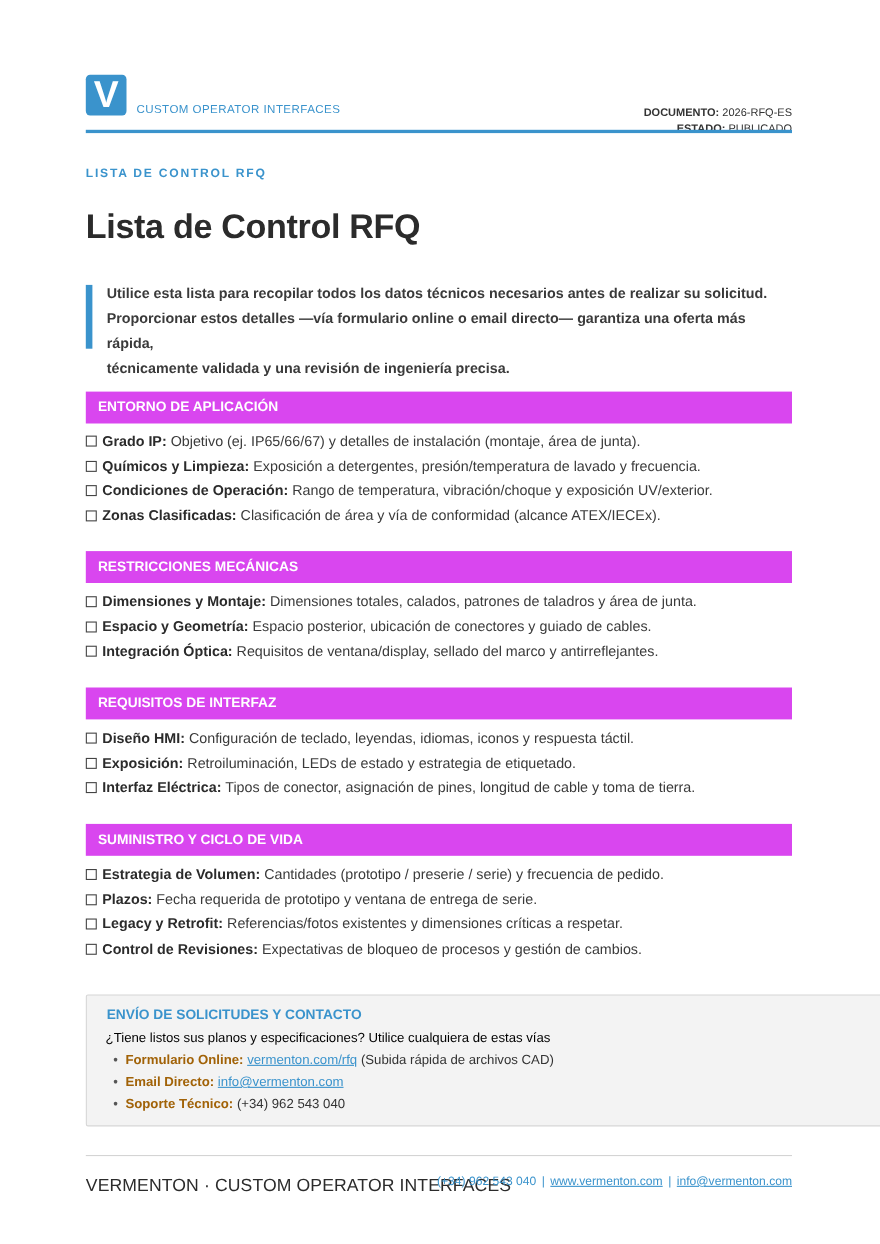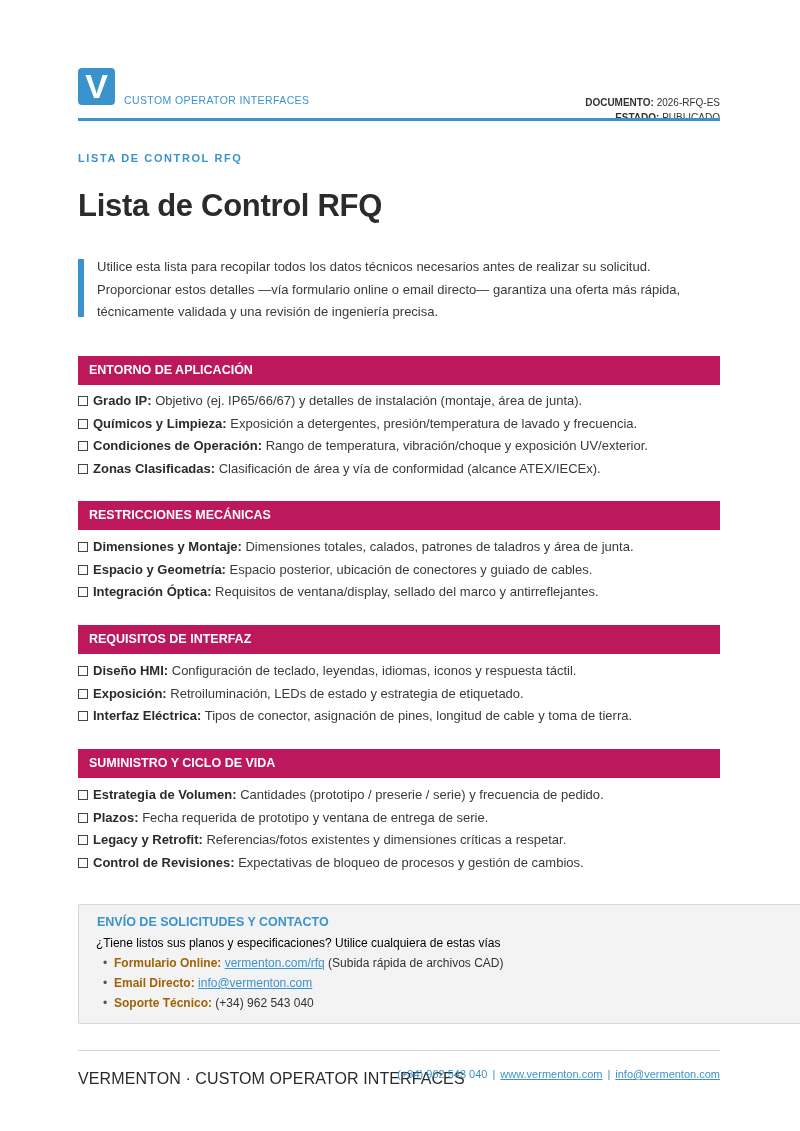--- a/index.html
+++ b/index.html
@@ -13,24 +13,24 @@
   .logo-box { position: absolute; left: 0; top: 1px; width: 37px; height: 37px; background: #3a93cc; border-radius: 4px; color: #fff; font-weight: bold; font-size: 34px; line-height: 37px; text-align: center; }
   .brand-name { position: absolute; left: 45px; top: -2px; font-size: 30px; font-weight: bold; color: #2b2b2b; letter-spacing: 0.2px; line-height: 30px; }
   .brand-sub { position: absolute; left: 46px; top: 27px; font-size: 10.5px; color: #3a93cc; letter-spacing: 0.4px; }
   .doc-meta { position: absolute; right: 0; top: 28px; text-align: right; font-size: 10px; line-height: 15px; color: #333; }
   .doc-meta b { font-weight: bold; }
   .header-rule { position: absolute; left: 0; top: 51px; width: 642px; height: 3px; background: #3a93cc; }
 
   .eyebrow { position: absolute; left: 0; top: 152px; font-size: 11px; font-weight: bold; color: #3a93cc; letter-spacing: 1.6px; }
   .title { position: absolute; left: 0; top: 188px; font-size: 31px; font-weight: bold; color: #2b2b2b; letter-spacing: -0.3px; }
 
-  .intro { position: absolute; left: 0; top: 256px; width: 642px; padding-left: 19px; font-size: 13px; line-height: 22.5px; color: #3a3a3a; }
+  .intro { position: absolute; left: 0; top: 256px; width: 642px; padding-left: 19px; font-size: 13px; line-height: 22.5px; color: #3a3a3a; font-weight: bold; }
   .intro-bar { position: absolute; left: 0; top: 3px; width: 6px; height: 58px; background: #3a93cc; }
 
-  .section-head { position: absolute; left: 0; width: 642px; height: 29px; background: #be185d; color: #fff; font-size: 12.5px; font-weight: bold; line-height: 29px; padding-left: 11px; }
+  .section-head { position: absolute; left: 0; width: 642px; height: 29px; background: #d946ef; color: #fff; font-size: 12.5px; font-weight: bold; line-height: 29px; padding-left: 11px; }
   .items { position: absolute; left: 0; width: 642px; list-style: none; }
   .item { font-size: 13px; line-height: 22.5px; color: #3a3a3a; white-space: nowrap; }
   .item .box { display: inline-block; width: 10px; height: 10px; border: 1px solid #444; margin-right: 5px; vertical-align: -1px; }
   .item b { font-weight: bold; color: #2b2b2b; }
 
   .contact { position: absolute; left: 0; top: 904px; width: 749px; height: 120px; background: #f3f3f3; border: 1px solid #d6d6d6; border-radius: 2px; padding: 8px 18px; }
   .contact-title { font-size: 12.5px; font-weight: bold; color: #3a93cc; line-height: 16px; margin-top: 1px; }
   .contact-lead { font-size: 12px; color: #000000; line-height: 20px; margin-top: 3px; margin-left: -1px; }
   .contact-list { list-style: none; margin-left: 6px; }
   .contact-list li { font-size: 12px; line-height: 20px; color: #333; }

